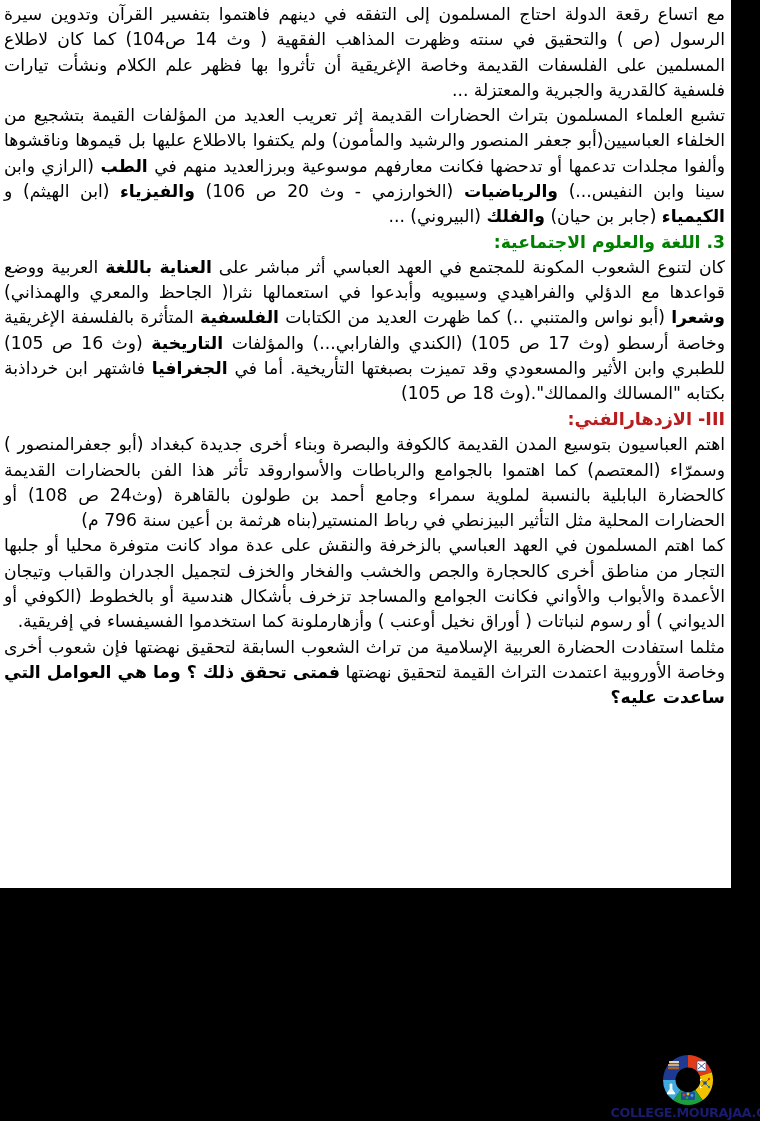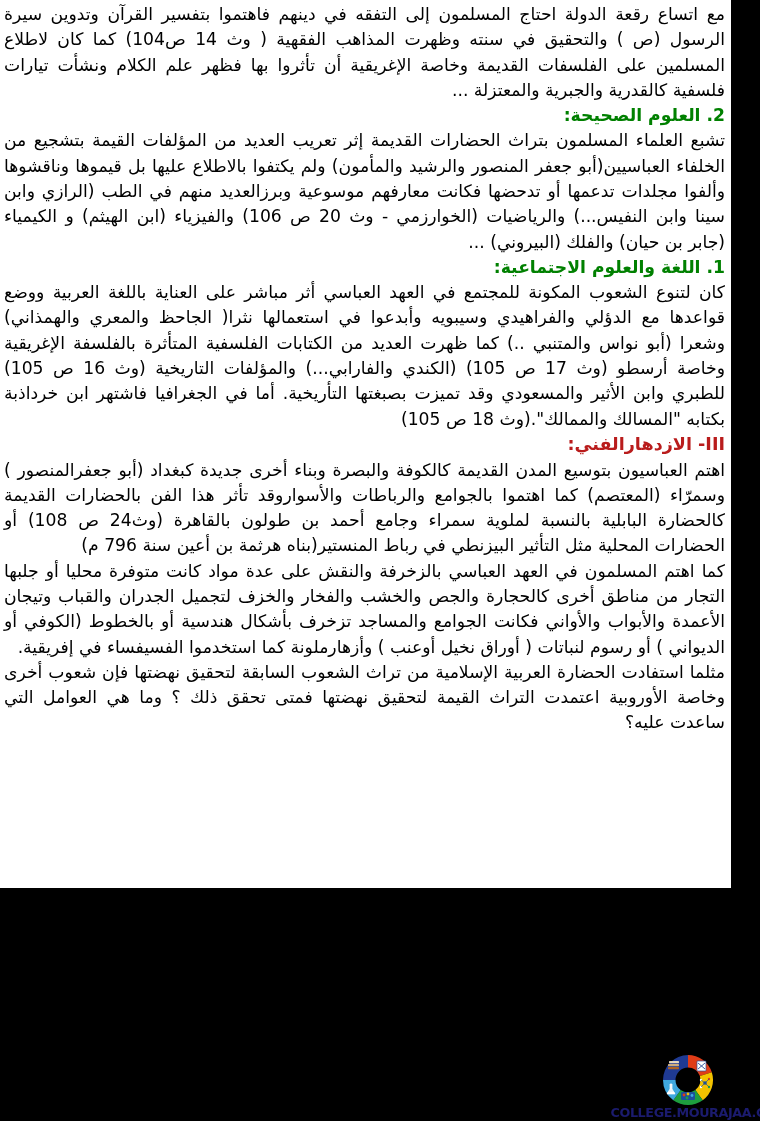--- a/index.html
+++ b/index.html
@@ -58,21 +58,21 @@
     line-height: 1.47;
     font-size: 17.2px;
   }
   .heading.green { color: #008000; }
   .heading.red    { color: #b91c1c; }
 
   .heading.section-main {
     font-size: 17.6px;
   }
 
-  b, strong { font-weight: normal; }
+  b, strong { font-weight: bold; }
 
   .ref-line {
     direction: rtl;
     text-align: right;
     unicode-bidi: isolate;
     margin: 0;
   }
 
   
   #footer-logo-block {
@@ -109,25 +109,24 @@
   }
 </style>
 </head>
 <body>
 
 <div id="page-sheet">
   <div id="doc-body">
 
     <p class="para">مع اتساع رقعة الدولة احتاج المسلمون إلى التفقه في دينهم فاهتموا بتفسير القرآن وتدوين سيرة الرسول (ص ) والتحقيق في سنته وظهرت المذاهب الفقهية ( وث 14 ص104) كما كان لاطلاع المسلمين على الفلسفات القديمة وخاصة الإغريقية أن تأثروا بها فظهر علم الكلام ونشأت تيارات فلسفية كالقدرية والجبرية والمعتزلة ...</p>
 
-    <p class="heading green">2. العلوم الصحيحة:</p>
 
     <p class="para"><span>تشبع العلماء المسلمون بتراث الحضارات القديمة إثر تعريب العديد من المؤلفات القيمة بتشجيع من الخلفاء العباسيين(أبو جعفر المنصور والرشيد والمأمون) ولم يكتفوا بالاطلاع عليها بل قيموها وناقشوها وألفوا مجلدات تدعمها أو تدحضها فكانت معارفهم موسوعية وبرزالعديد منهم في </span><b>الطب</b><span> (الرازي وابن سينا وابن النفيس...) </span><b>والرياضيات</b><span> (الخوارزمي - وث 20 ص 106) </span><b>والفيزياء</b><span> (ابن الهيثم) و </span><b>الكيمياء</b><span> (جابر بن حيان) </span><b>والفلك</b><span> (البيروني) ...</span></p>
 
-    <p class="heading green">1. اللغة والعلوم الاجتماعية:</p>
+    <p class="heading green">3. اللغة والعلوم الاجتماعية:</p>
 
 
     <p class="para"><span>كان لتنوع الشعوب المكونة للمجتمع في العهد العباسي أثر مباشر على </span><b>العناية باللغة</b><span> العربية ووضع قواعدها مع الدؤلي والفراهيدي وسيبويه وأبدعوا في استعمالها نثرا( الجاحظ والمعري والهمذاني) </span><b>وشعرا</b><span> (أبو نواس والمتنبي ..) كما ظهرت العديد من الكتابات </span><b>الفلسفية</b><span> المتأثرة بالفلسفة الإغريقية وخاصة أرسطو (وث 17 ص 105) (الكندي والفارابي...) والمؤلفات </span><b>التاريخية</b><span> (وث 16 ص 105) للطبري وابن الأثير والمسعودي وقد تميزت بصبغتها التأريخية. أما في </span><b>الجغرافيا</b><span> فاشتهر ابن خرداذبة بكتابه "المسالك والممالك".(وث 18 ص 105)</span></p>
 
     <p class="heading red section-main">III- الازدهارالفني:</p>
 
 
     <p class="para">اهتم العباسيون بتوسيع المدن القديمة كالكوفة والبصرة وبناء أخرى جديدة كبغداد (أبو جعفرالمنصور ) وسمرّاء (المعتصم) كما اهتموا بالجوامع والرباطات والأسواروقد تأثر هذا الفن بالحضارات القديمة كالحضارة البابلية بالنسبة لملوية سمراء وجامع أحمد بن طولون بالقاهرة (وث24 ص 108) أو الحضارات المحلية مثل التأثير البيزنطي في رباط المنستير(بناه هرثمة بن أعين سنة 796 م)</p>
 
 

